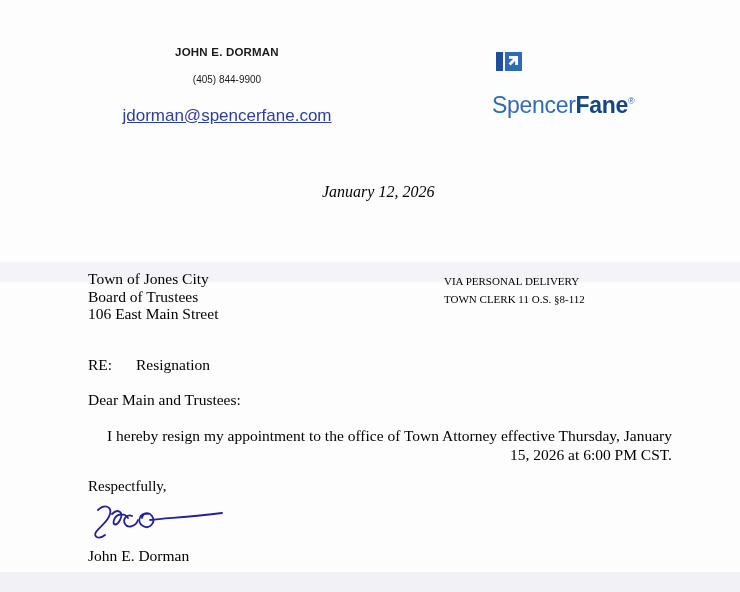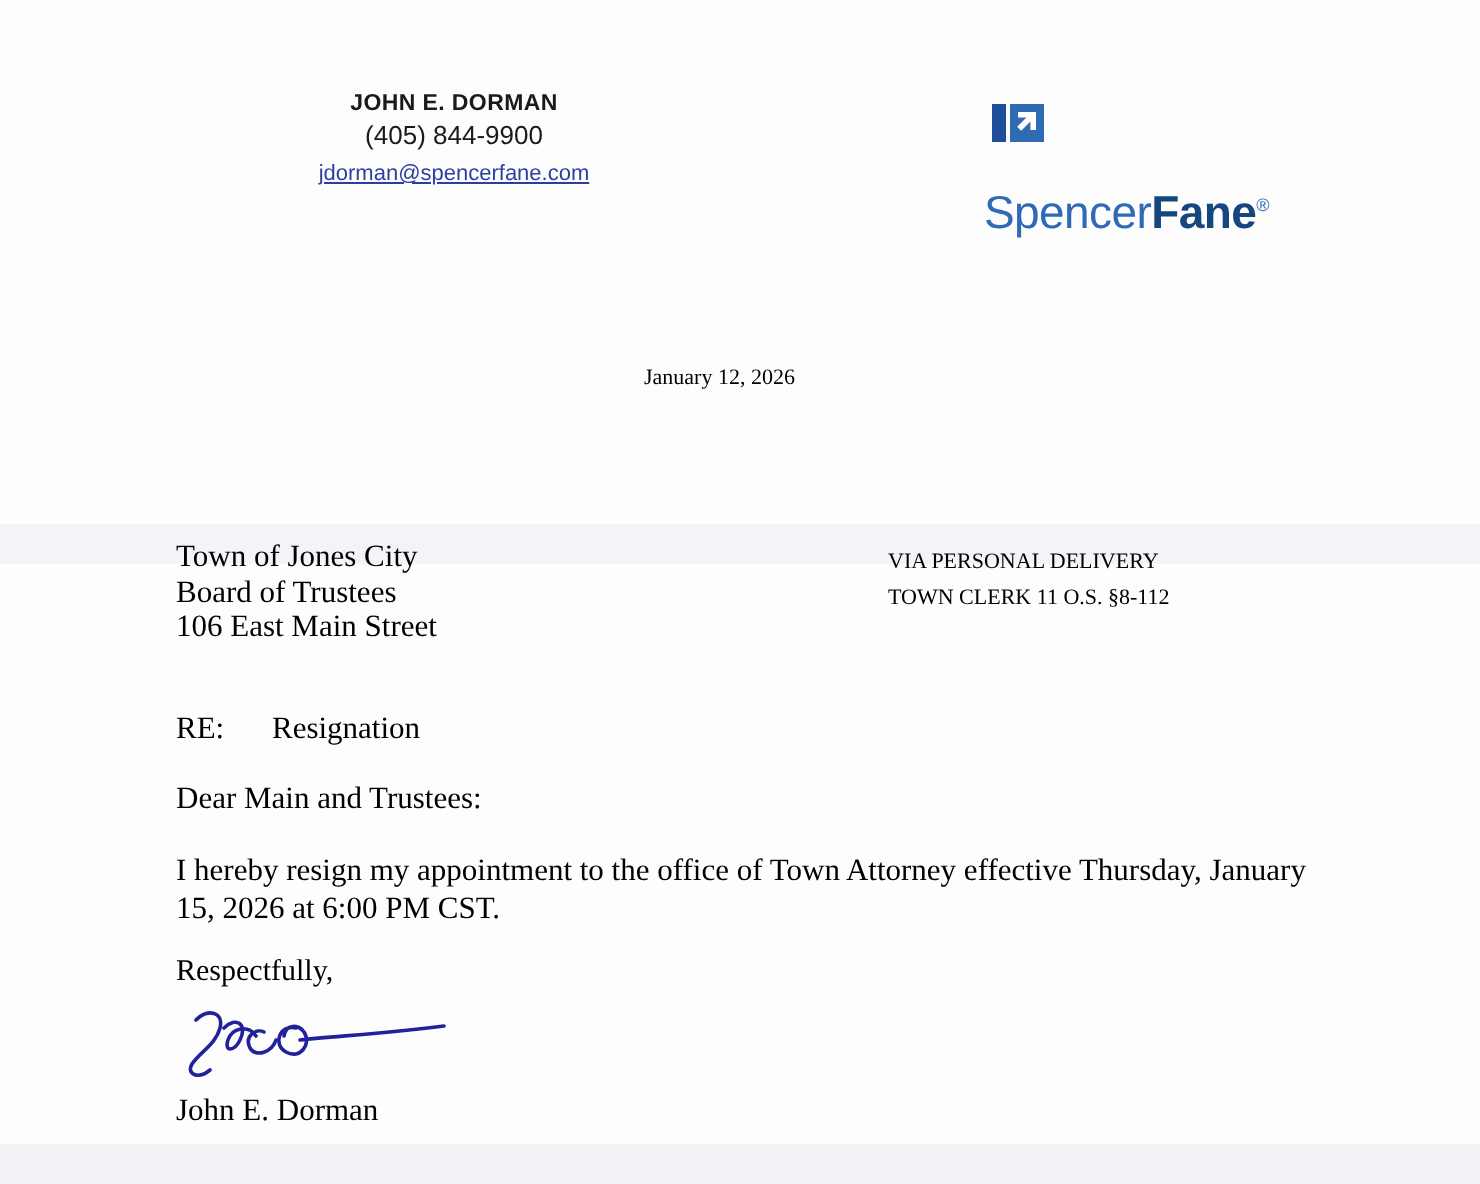--- a/index.html
+++ b/index.html
@@ -62,27 +62,27 @@
   }
   .sender-name {
     font-size: 11.5px;
     letter-spacing: .2px;
     color: #1a1a1a;
     font-variant: small-caps;
     text-transform: capitalize;
     font-weight: 600;
   }
   .sender-phone {
-    font-size: 13px;
-    margin-top: 2px;
+    font-size: 10px;
+    margin-top: 16px;
     color: #1a1a1a;
   }
   .sender-email {
-    font-size: 11px;
-    margin-top: 6px;
+    font-size: 17px;
+    margin-top: 21px;
     color: #2b3fa0;
     text-decoration: underline;
   }
 
   
   .logo-wrap {
     position: absolute;
     left: 492px;
     top: 52px;
     width: 160px;
@@ -112,21 +112,22 @@
     font-size: 9px;
     vertical-align: super;
     color: #2f6bb5;
   }
 
   
   .date {
     position: absolute;
     left: 322px;
     top: 183px;
-    font-size: 11px;
+    font-size: 16px;
+    font-style: italic;
   }
   .recipient {
     position: absolute;
     left: 88px;
     top: 270px;
     font-size: 15.5px;
     line-height: 17.6px;
   }
   .delivery {
     position: absolute;
@@ -151,21 +152,21 @@
     top: 391px;
     font-size: 15.5px;
   }
   .para {
     position: absolute;
     left: 88px;
     top: 426px;
     width: 584px;
     font-size: 15.5px;
     line-height: 19px;
-    text-align: left;
+    text-align: right;
   }
   .closing {
     position: absolute;
     left: 88px;
     top: 478px;
     font-size: 15px;
   }
   .signature {
     position: absolute;
     left: 88px;

